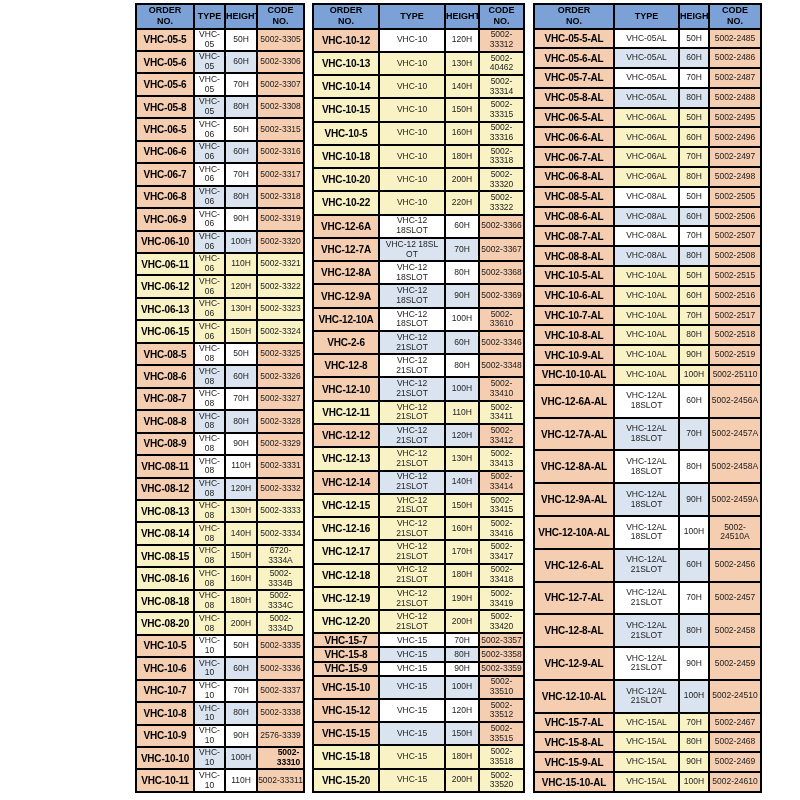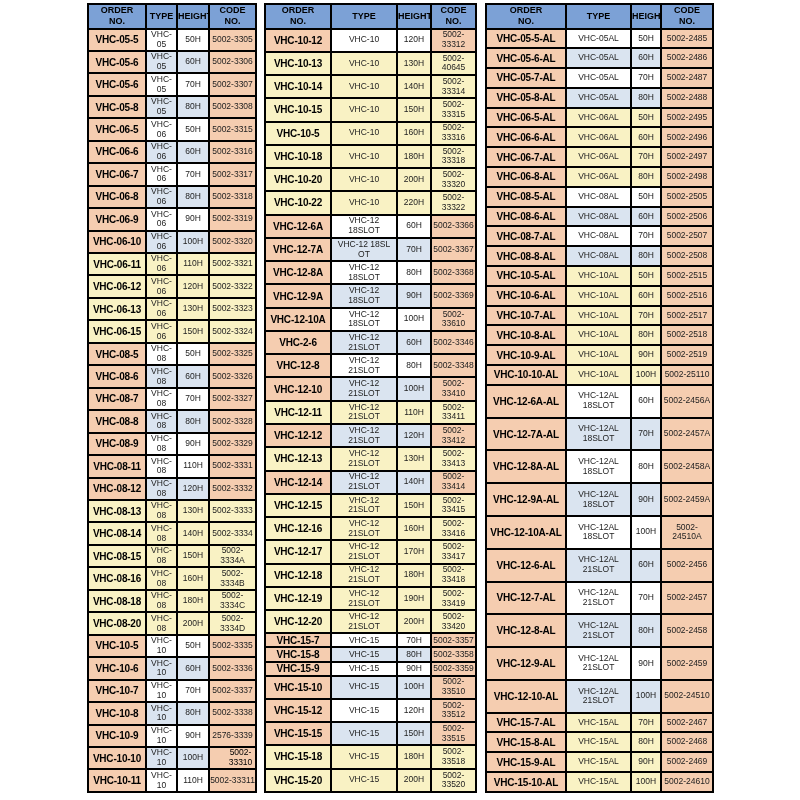--- a/index.html
+++ b/index.html
@@ -7,32 +7,33 @@
     width:800px;height:800px;background:#ffffff;position:relative;overflow:hidden;
     font-family:"Liberation Sans", sans-serif;
   }
   .tbl-wrap{position:absolute;top:3px;}
   .t-left{left:87px;width:168px;}
   .t-mid{left:264px;width:211px;}
   .t-right{left:485px;width:227px;}
   table{
     width:100%;height:790px;border-collapse:collapse;table-layout:fixed;
     background:#ffffff;
+    margin-left:48px;
   }
   th,td{
     border:2px solid #000;padding:0;text-align:center;vertical-align:middle;
     overflow:hidden;
   }
   th{
     background:var(--hdr);color:#000;font-weight:bold;font-size:9px;line-height:1.25;
     white-space:pre-line;
   }
   td.order{font-weight:bold;font-size:10px;color:#000;letter-spacing:-0.2px;}
   td.small{font-size:8.5px;color:#222;line-height:1.15;white-space:pre-line;}
-  td.boldcode{font-weight:normal;color:#000;padding-left:16px;}
+  td.boldcode{font-weight:bold;color:#000;padding-left:16px;}
   .bg-p{background:var(--peach);}
   .bg-y{background:var(--yellow);}
   .bg-b{background:var(--blue);}
   .bg-w{background:#ffffff;}
   col.c-order-l{width:58px;} col.c-type-l{width:31px;} col.c-h-l{width:32px;} col.c-code-l{width:47px;}
   col.c-order-m{width:66px;} col.c-type-m{width:66px;} col.c-h-m{width:34px;} col.c-code-m{width:45px;}
   col.c-order-r{width:80px;} col.c-type-r{width:65px;} col.c-h-r{width:30px;} col.c-code-r{width:52px;}
 </style>
 </head>
 <body>
@@ -193,21 +194,21 @@
           <tr>
             <td class="order bg-y">VHC-08-14</td>
             <td class="small bg-y">VHC-08</td>
             <td class="small bg-y">140H</td>
             <td class="small bg-y">5002-3334</td>
           </tr>
           <tr>
             <td class="order bg-y">VHC-08-15</td>
             <td class="small bg-y">VHC-08</td>
             <td class="small bg-y">150H</td>
-            <td class="small bg-y">5002-3334A</td>
+            <td class="small bg-y">6720-3334A</td>
           </tr>
           <tr>
             <td class="order bg-y">VHC-08-16</td>
             <td class="small bg-y">VHC-08</td>
             <td class="small bg-y">160H</td>
             <td class="small bg-y">5002-3334B</td>
           </tr>
           <tr>
             <td class="order bg-y">VHC-08-18</td>
             <td class="small bg-y">VHC-08</td>
@@ -288,21 +289,21 @@
           <tr>
             <td class="order bg-p">VHC-10-12</td>
             <td class="small bg-w">VHC-10</td>
             <td class="small bg-w">120H</td>
             <td class="small bg-p">5002-33312</td>
           </tr>
           <tr>
             <td class="order bg-y">VHC-10-13</td>
             <td class="small bg-y">VHC-10</td>
             <td class="small bg-y">130H</td>
-            <td class="small bg-y">5002-40645</td>
+            <td class="small bg-y">5002-40462</td>
           </tr>
           <tr>
             <td class="order bg-y">VHC-10-14</td>
             <td class="small bg-y">VHC-10</td>
             <td class="small bg-y">140H</td>
             <td class="small bg-y">5002-33314</td>
           </tr>
           <tr>
             <td class="order bg-y">VHC-10-15</td>
             <td class="small bg-y">VHC-10</td>

